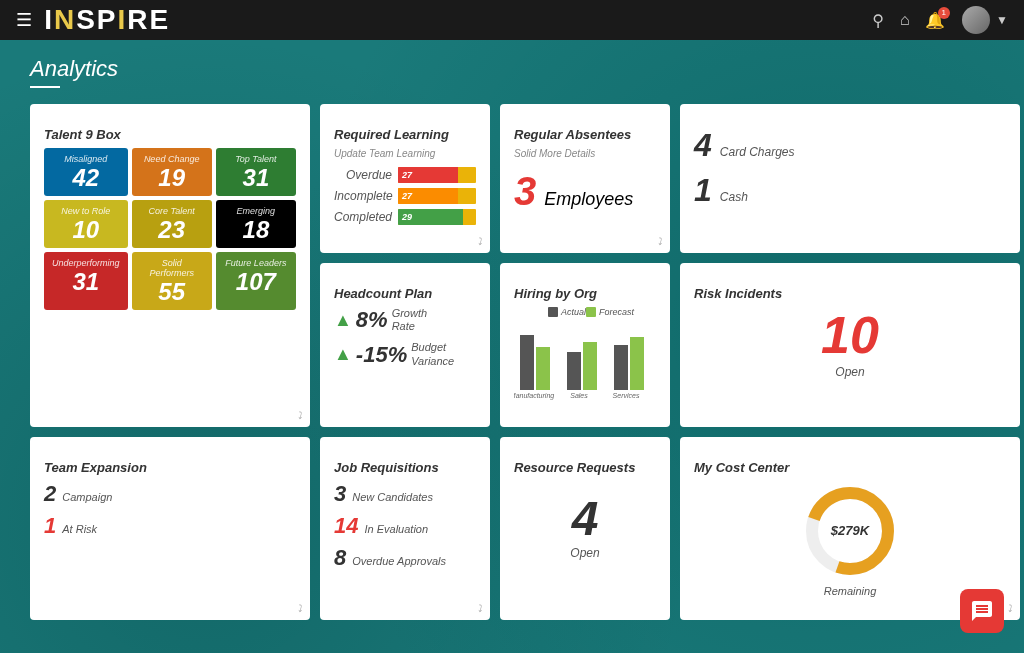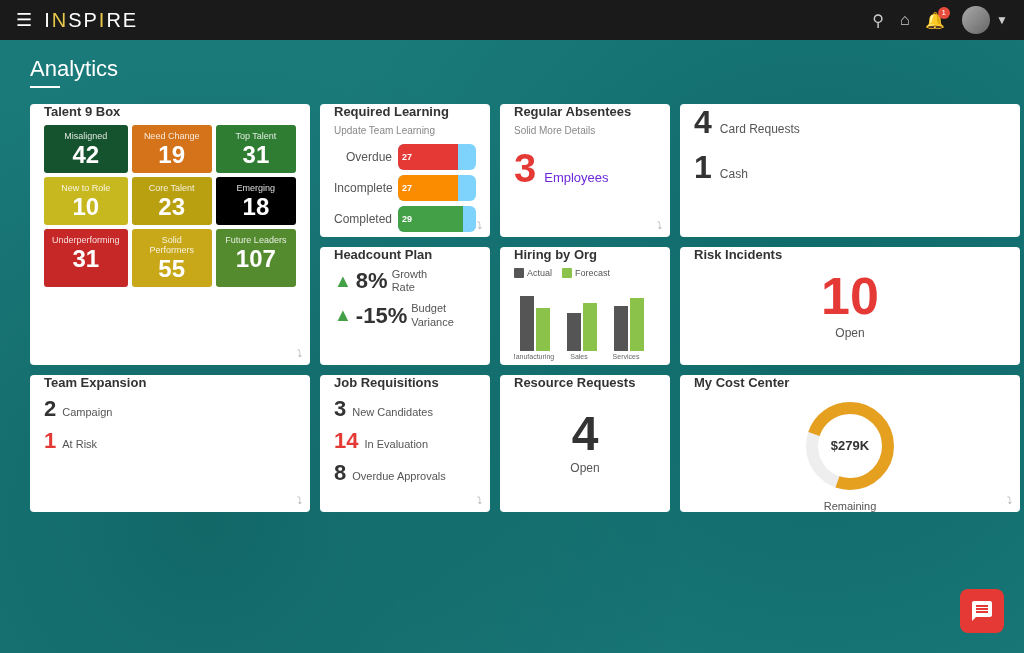--- a/index.html
+++ b/index.html
@@ -21,22 +21,22 @@
       justify-content: space-between;
       padding: 0 16px;
     }
     .topnav-left {
       display: flex;
       align-items: center;
       gap: 12px;
     }
     .topnav-brand {
       color: white;
-      font-size: 20px;
-      font-weight: normal;
+      font-size: 28px;
+      font-weight: bold;
       letter-spacing: 2px;
       text-transform: uppercase;
     }
     .topnav-brand span {
       color: #e8c84a;
     }
     .hamburger {
       color: white;
       font-size: 18px;
       cursor: pointer;
@@ -79,41 +79,43 @@
 
     
     .main-content {
       padding: 16px 30px;
     }
     .page-title {
       color: white;
       font-size: 22px;
       font-weight: 300;
       margin-bottom: 4px;
+      font-style: italic;
     }
     .page-title-underline {
       width: 30px;
       height: 2px;
       background: white;
       margin-bottom: 16px;
     }
 
     
     .dashboard-grid {
       display: grid;
       grid-template-columns: 280px 170px 170px 165px 165px;
       grid-template-rows: auto auto;
       gap: 10px;
     }
 
     .card {
       background: white;
       border-radius: 4px;
-      padding: 0 14px;
+      padding: 23px 14px;
       position: relative;
+      font-style: italic;
     }
     .card-title {
       font-size: 13px;
       font-weight: bold;
       color: #333;
       margin-bottom: 6px;
     }
     .card-subtitle {
       font-size: 10px;
       color: #888;
@@ -140,21 +142,21 @@
       color: rgba(255,255,255,0.85);
       display: block;
       margin-bottom: 2px;
     }
     .talent-cell .cell-value {
       font-size: 24px;
       font-weight: bold;
       color: white;
       line-height: 1;
     }
-    .cell-yellow { background-color: #14532d; }
+    .cell-yellow { background-color: #0369a1; }
     .cell-orange { background-color: #d4731a; }
     .cell-green-dark { background-color: #2e7d32; }
     .cell-yellow-light { background-color: #c8b820; }
     .cell-yellow2 { background-color: #b8a010; }
     .cell-green-med { background-color: #000000; }
     .cell-red { background-color: #c62828; }
     .cell-yellow3 { background-color: #c8a818; }
     .cell-green-light { background-color: #558b2f; }
 
     
@@ -169,23 +171,23 @@
       margin-bottom: 5px;
     }
     .bar-label {
       font-size: 12px;
       color: #555;
       width: 58px;
       text-align: right;
     }
     .bar-track {
       flex: 1;
-      height: 26px;
-      background: #7dd3fc;
-      border-radius: 6px;
+      height: 16px;
+      background: #eab308;
+      border-radius: 1px;
       overflow: hidden;
     }
     .bar-fill {
       height: 100%;
       display: flex;
       align-items: center;
       padding-left: 4px;
     }
     .bar-fill span {
       font-size: 9px;
@@ -205,22 +207,22 @@
       display: flex;
       align-items: baseline;
       gap: 8px;
       margin-top: 10px;
     }
     .big-number {
       font-size: 40px;
       font-weight: bold;
     }
     .big-label {
-      font-size: 13px;
-      color: #6d28d9;
+      font-size: 18px;
+      color: #000000;
     }
     .color-red { color: #e53935; }
     .color-dark { color: #333; }
 
     
     .expense-card {
       grid-row: 1;
       grid-column: 4 / 6;
     }
     .expense-row {
@@ -263,22 +265,22 @@
       line-height: 1.2;
     }
 
     
     .hiring-card {
       grid-row: 2;
       grid-column: 3;
     }
     .chart-legend {
       display: flex;
-      gap: 10px;
       margin-bottom: 8px;
+      margin-left: 34px;
     }
     .legend-item {
       display: flex;
       align-items: center;
       gap: 3px;
       font-size: 9px;
       color: #555;
     }
     .legend-dot {
       width: 10px;
@@ -509,21 +511,21 @@
       <div class="big-stat">
         <span class="big-number color-red">3</span>
         <span class="big-label">Employees</span>
       </div>
       <span class="expand-icon">⤵</span>
     </div>
 
     <div class="card expense-card">
       <div class="expense-row">
         <span class="expense-number">4</span>
-        <span class="expense-label">Card Requests</span>
+        <span class="expense-label">Card Charges</span>
       </div>
       <div class="expense-row">
         <span class="expense-number">1</span>
         <span class="expense-label">Cash</span>
       </div>
     </div>
 
     <div class="card headcount-card">
       <div class="card-title">Headcount Plan</div>
       <div class="stat-row">

